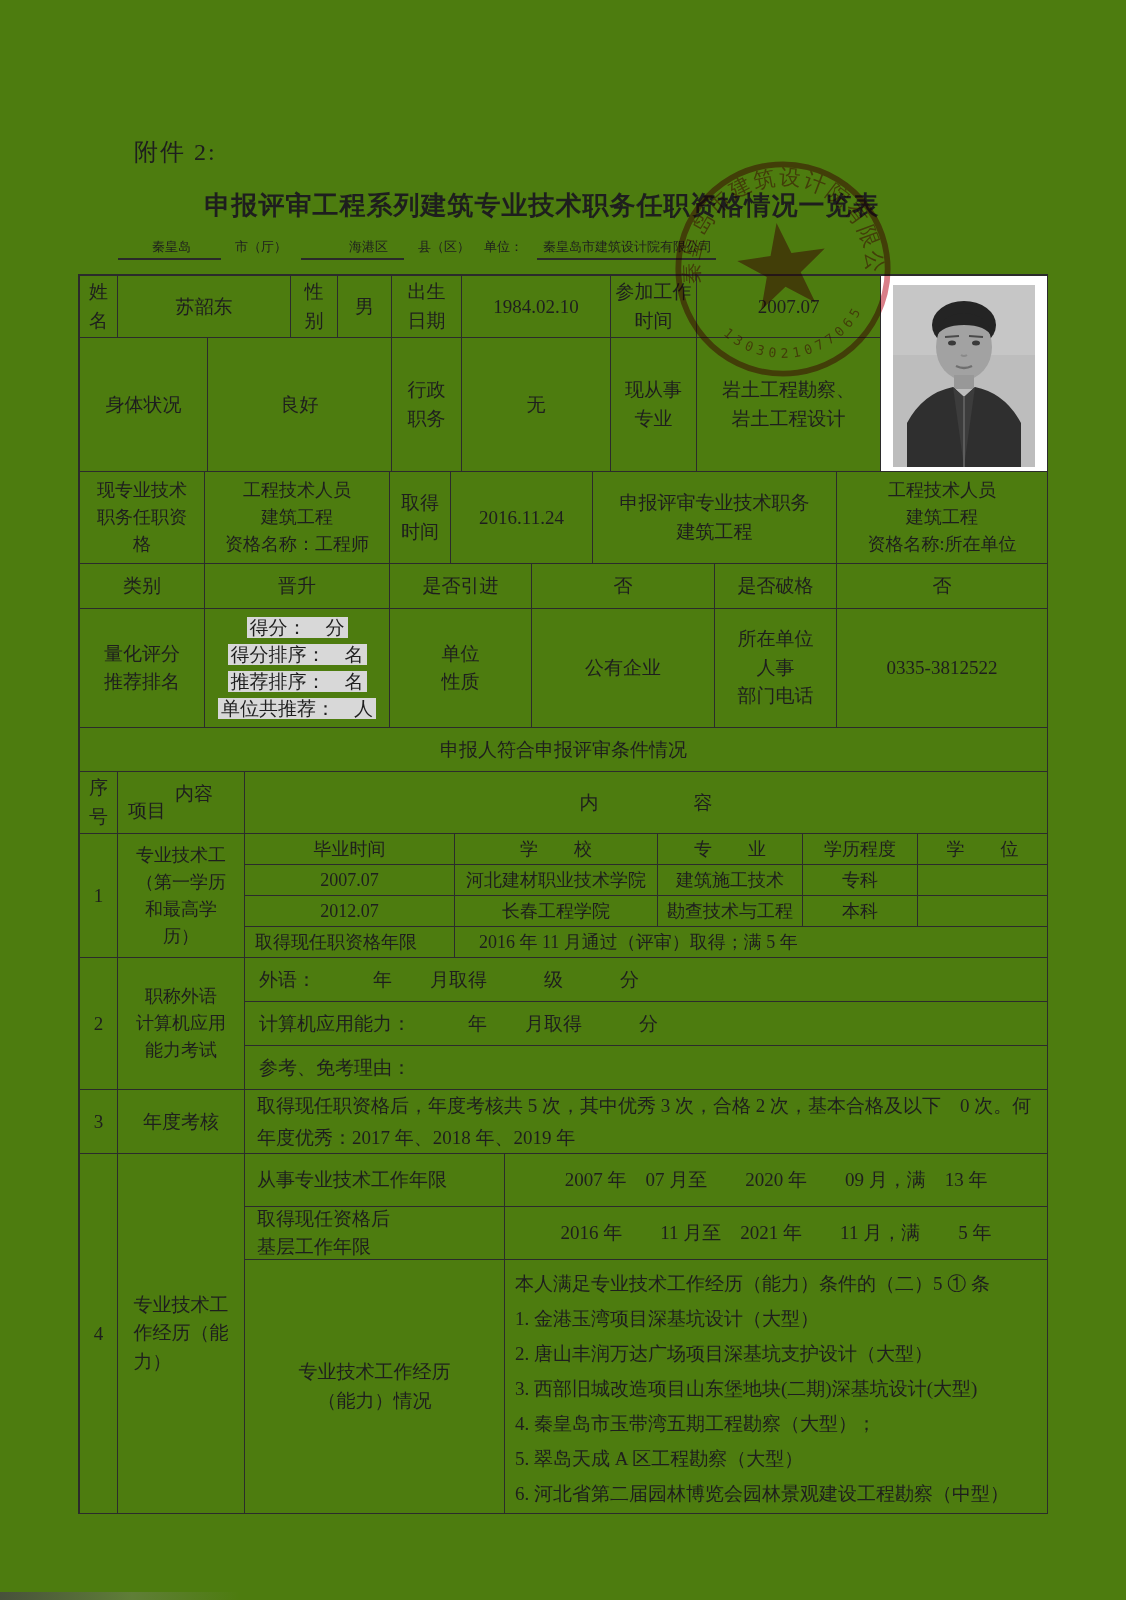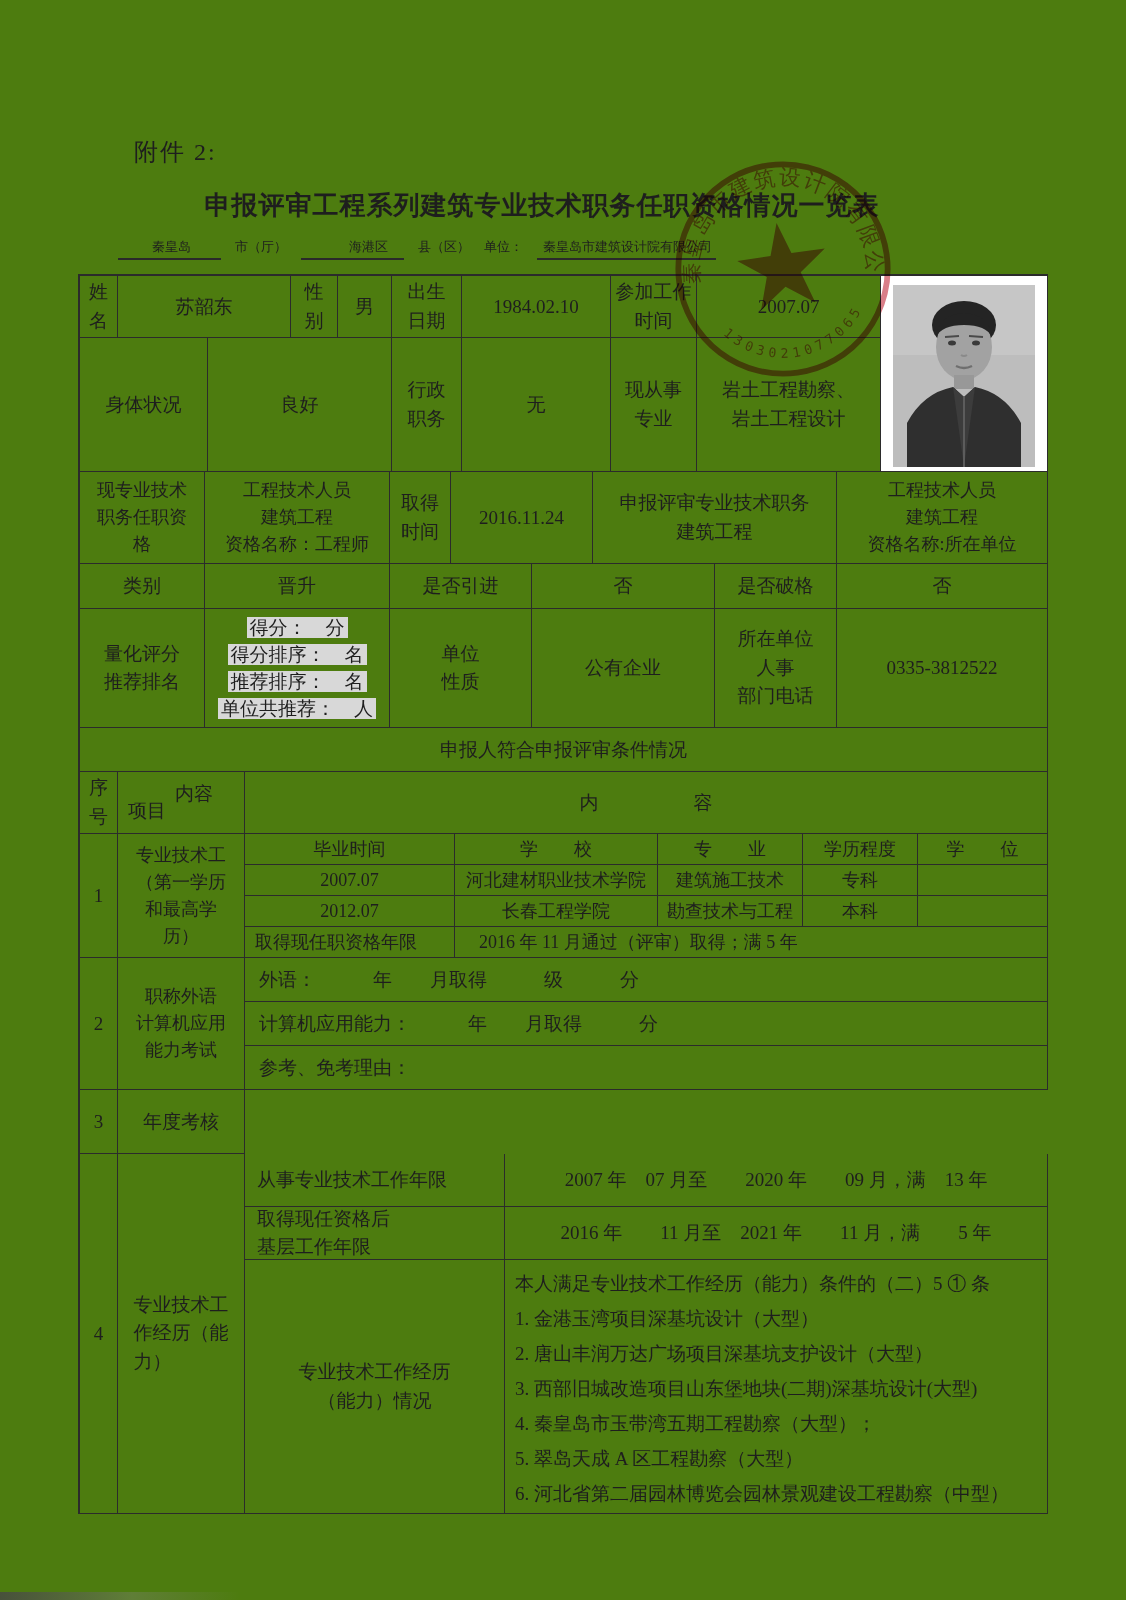--- a/index.html
+++ b/index.html
@@ -285,20 +285,21 @@
       <div class="col" style="width:803px">
         <div class="c left" style="width:803px;height:44px;padding-left:14px">外语：　　　年　　月取得　　　级　　　分</div>
         <div class="c left" style="width:803px;height:44px;padding-left:14px">计算机应用能力：　　　年　　月取得　　　分</div>
         <div class="c left" style="width:803px;height:44px;padding-left:14px">参考、免考理由：</div>
       </div>
     </div>
 
     <div class="row" style="height:64px">
       <div class="c" style="width:38px">3</div>
       <div class="c" style="width:127px">年度考核</div>
+      <div class="c left" style="width:803px;padding:4px 12px;line-height:1.65">取得现任职资格后，年度考核共 5 次，其中优秀 3 次，合格 2 次，基本合格及以下　0 次。何年度优秀：2017 年、2018 年、2019 年</div>
     </div>
 
     <div class="row" style="height:360px">
       <div class="c" style="width:38px">4</div>
       <div class="c" style="width:127px">
           <div class="lines" style="text-align:left">
             <div>专业技术工</div>
             <div>作经历（能</div>
             <div>力）</div>
           </div>

